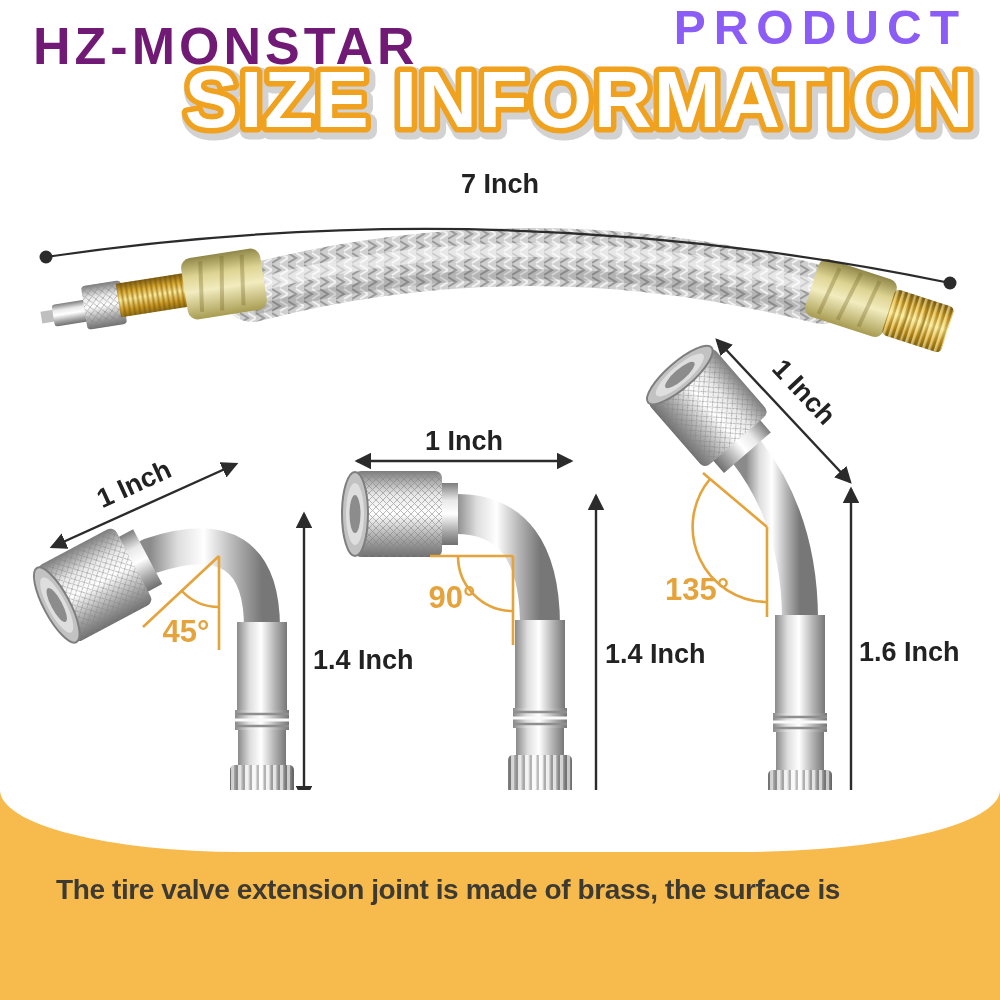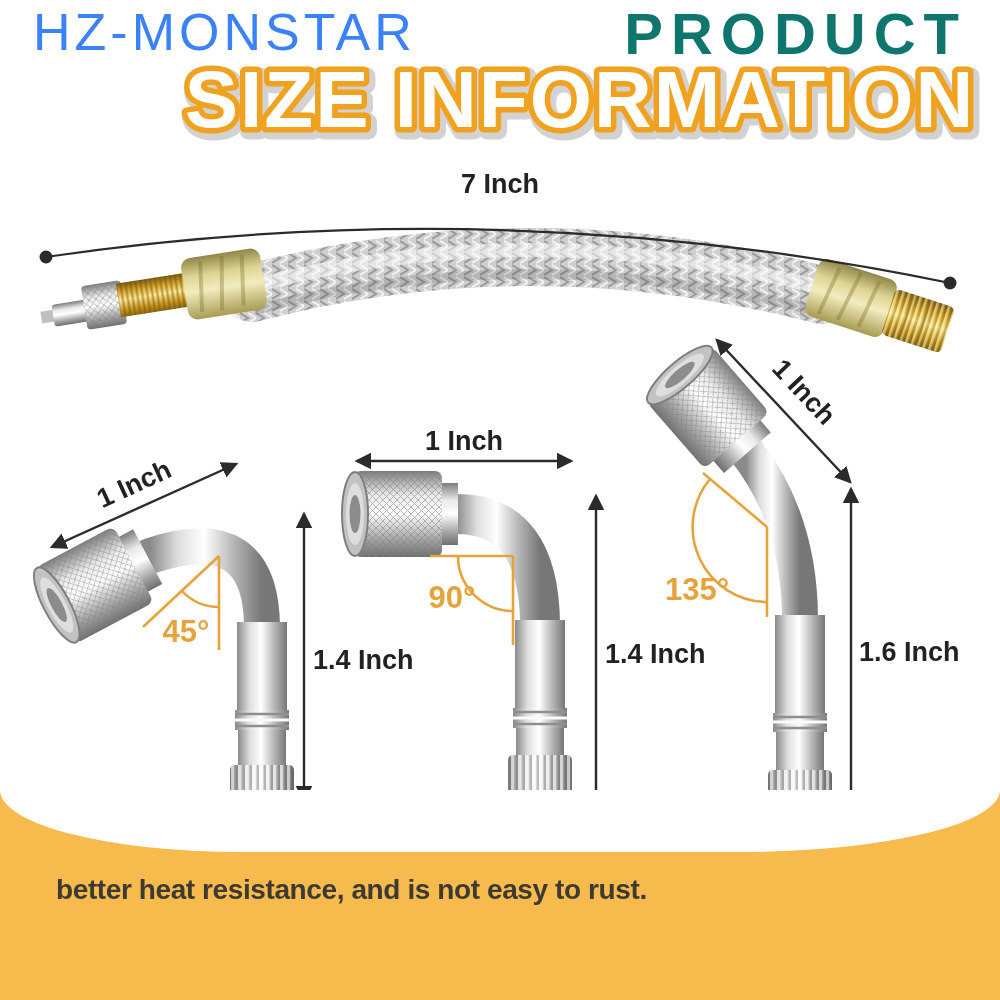--- a/index.html
+++ b/index.html
@@ -2,27 +2,27 @@
 <html><head>
 <meta charset="utf-8">
 <style>
   html,body { margin:0; padding:0; background:#ffffff; }
   .canvas {
     position:relative; width:1000px; height:1000px; overflow:hidden;
     background:#ffffff; font-family:"Liberation Sans", sans-serif;
   }
   
   .logo {
-    position:absolute; left:33px; top:2px;
-    font-size:52px; font-weight:400; color:#3b82f6; letter-spacing:4px;
+    position:absolute; left:33px; top:16px;
+    font-size:52px; font-weight:700; color:#701a75; letter-spacing:4px;
     white-space:nowrap;
   }
   .kicker {
     position:absolute; right:33px; top:0px;
-    font-size:58px; font-weight:800; color:#0f766e; letter-spacing:8px;
+    font-size:48px; font-weight:800; color:#8b5cf6; letter-spacing:8px;
     white-space:nowrap;
   }
   
   .scene { position:absolute; left:0; top:0; width:1000px; height:1000px; }
   .title-shadow {
     font-family:"Liberation Sans", sans-serif;
     font-size:80px; font-weight:bold; letter-spacing:2px;
     fill:#ffffff; stroke:#d2d2d2; stroke-width:17;
     paint-order:stroke; stroke-linejoin:round; text-anchor:middle;
   }
@@ -248,16 +248,16 @@
     <g>
       <line class="dim-line" x1="851" y1="489" x2="851" y2="816" marker-start="url(#arr)" marker-end="url(#arr)"></line>
       <text class="dim-label" x="859" y="661">1.6 Inch</text>
     </g>
   </svg>
 
   <div class="band">
     <div class="band-curve"></div>
   </div>
   <div class="band-text">
-    <div>better heat resistance, and is not easy to rust.</div>
+    <div>The tire valve extension joint is made of brass, the surface is</div>
   </div>
 
 </div>
 
 </body></html>

